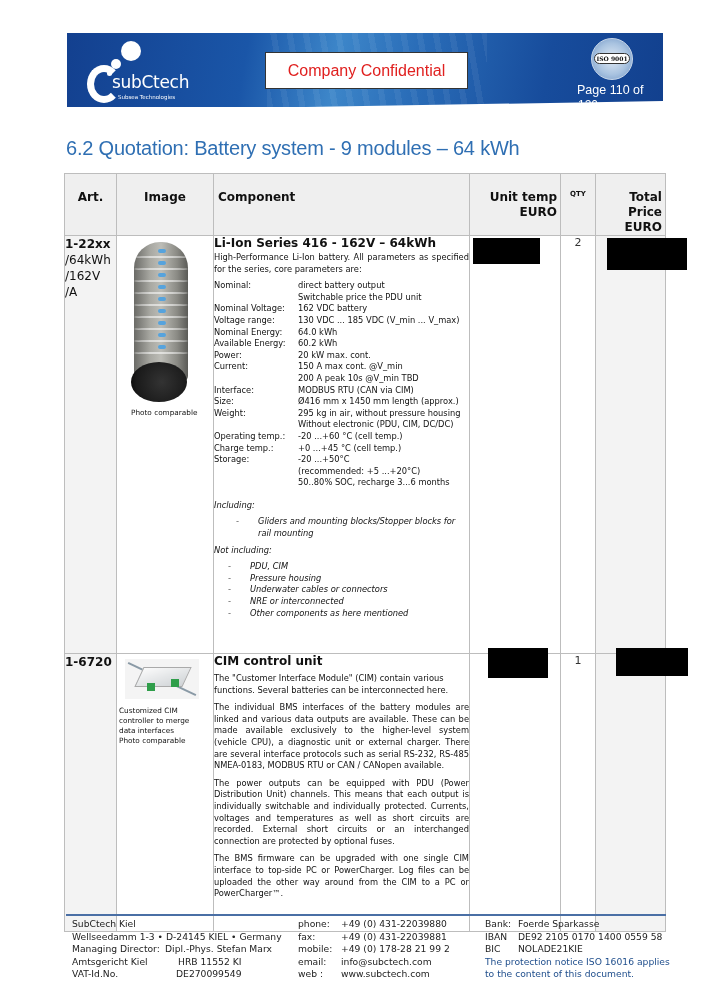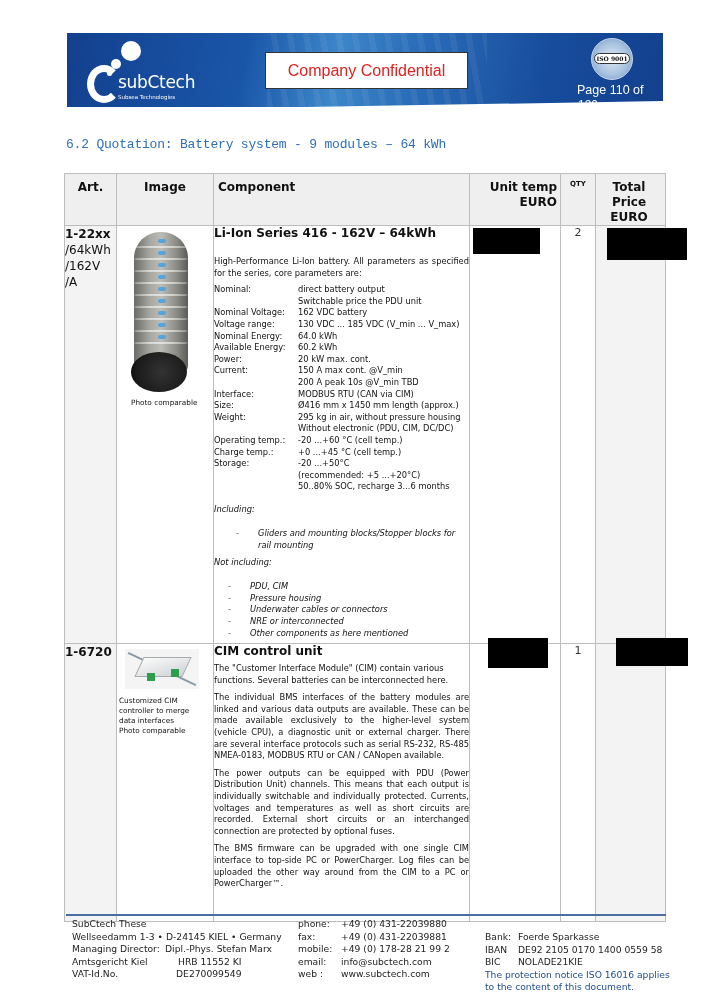--- a/index.html
+++ b/index.html
@@ -9,66 +9,66 @@
   
   .banner { position: absolute; left: 67px; top: 33px; width: 596px; height: 74px;
             background: linear-gradient(100deg, #13408f 0%, #1a56a8 30%, #3d86c9 45%, #2a6db8 58%, #174c9c 80%, #12408e 100%);
             clip-path: polygon(0 0, 100% 0, 100% 92%, 40% 100%, 0 100%); }
   .banner .rays { position: absolute; left: 200px; top: 0; width: 220px; height: 74px;
                   background: repeating-linear-gradient(80deg, rgba(255,255,255,0.06) 0 6px, rgba(255,255,255,0) 6px 16px); }
   .logo { position: absolute; left: 18px; top: 4px; width: 110px; height: 68px; }
   .bubble { position: absolute; background: #fff; border-radius: 50%; }
   .logo-c { position: absolute; left: 2px; top: 28px; width: 34px; height: 38px;
             border: 7px solid #fff; border-right-color: transparent; border-radius: 50%; box-sizing: border-box; }
-  .logo-text { position: absolute; left: 33px; top: 35px; color: #fff; font-family: "DejaVu Sans", sans-serif;
+  .logo-text { position: absolute; left: 27px; top: 35px; color: #fff; font-family: "DejaVu Sans", sans-serif;
                font-size: 17px; letter-spacing: -0.3px; text-align: center; }
   .logo-sub { position: absolute; left: 33px; top: 57px; color: #fff; font-size: 5.5px; }
   .confidential { position: absolute; left: 265px; top: 52px; width: 203px; height: 37px;
                   background: #fff; border: 1px solid #333; box-sizing: border-box;
                   color: #e0201f; font-family: "Liberation Sans", sans-serif; font-size: 16px;
                   display: flex; align-items: center; justify-content: center; }
   .iso { position: absolute; left: 591px; top: 38px; width: 42px; height: 42px; border-radius: 50%;
          background: radial-gradient(circle, #dfe9f4 0%, #a9c3e0 55%, #6d93c4 100%);
          border: 1px solid #c9d8ea; box-sizing: border-box; }
   .iso span { position: absolute; left: 2px; top: 14px; width: 36px; height: 11px; background: #fff;
               border: 1px solid #333; border-radius: 6px; font-size: 6px; font-weight: bold;
               text-align: center; line-height: 10px; box-sizing: border-box; color: #111;
               font-family: "DejaVu Serif", serif; }
   .page-no { position: absolute; left: 577px; top: 83px; color: #fff; font-family: "Liberation Sans", sans-serif;
              font-size: 12.5px; height: 16px; overflow: hidden; }
   .page-no-cut { position: absolute; left: 578px; top: 99px; color: #fff; font-family: "Liberation Sans", sans-serif;
                  font-size: 12px; height: 7px; overflow: hidden; line-height: 12px; }
 
   
-  .section-title { position: absolute; left: 66px; top: 137px; font-size: 13px; color: #2f6fb3;
-                   font-family: Liberation Mono, monospace; letter-spacing: -0.2px; }
+  .section-title { position: absolute; left: 66px; top: 137px; font-size: 20px; color: #2f6fb3;
+                   font-family: Liberation Sans, sans-serif; letter-spacing: -0.2px; }
 
   
   .qtable { position: absolute; left: 64px; top: 173px; width: 601px; border-collapse: collapse;
             table-layout: fixed; font-family: "DejaVu Sans", sans-serif; }
   .qtable td, .qtable th { border: 1px solid #bdbdbd; vertical-align: top; padding: 0; }
-  .qtable th { background: #efefef; height: 36px; font-size: 12px; font-weight: bold; padding-top: 6px; }
+  .qtable th { background: #efefef; height: 36px; font-size: 12px; font-weight: bold; padding-top: 16px; }
   .th-art { text-align: center; }
   .th-img { text-align: center; }
   .th-comp { text-align: left; padding-left: 4px !important; }
   .th-unit { text-align: right; padding-right: 3px !important; line-height: 15px; }
   .th-qty { font-size: 7px !important; text-align: center; }
-  .th-total { padding-right: 3px !important; line-height: 15px; margin-top: 17px; }
+  .th-total { text-align: right; padding-right: 3px !important; line-height: 15px; margin-top: 17px; }
   .col-art { background: #f3f3f3; }
   .col-total { background: #f3f3f3; }
 
   .art { font-size: 12px; padding: 3px 3px 0 3px; line-height: 16px; }
   .imgcell { position: relative; }
   .comp { padding: 2px 4px 4px 4px; font-size: 8.3px; line-height: 11.6px; }
-  .comp-title { font-size: 12px; font-weight: bold; margin-bottom: 15px; line-height: 15px; }
+  .comp-title { font-size: 12px; font-weight: bold; margin-bottom: 1px; line-height: 15px; }
   .just { text-align: justify; }
   .spec { display: grid; grid-template-columns: 84px 1fr; margin-top: 5px; }
   .italic { font-style: italic; }
   .inc-head { margin-top: 11px; }
-  .inc-list { margin: 13px 0 0 0; padding: 0; list-style: none; }
+  .inc-list { margin: 5px 0 0 0; padding: 0; list-style: none; }
   .inc-list li { position: relative; padding-left: 44px; }
   .inc-list li::before { content: "-"; position: absolute; left: 22px; }
   .para { margin-top: 6px; text-align: justify; }
 
   .redact { position: absolute; background: #000; }
   .qty { text-align: center; font-size: 11px; padding-top: 5px; color: #333; }
 
   
   .battery { position: absolute; left: 13px; top: 6px; width: 60px; height: 160px; }
   .battery .body { position: absolute; left: 4px; top: 0; width: 54px; height: 140px; border-radius: 26px 26px 6px 6px;
@@ -268,21 +268,21 @@
     <td class="col-total" style="position:relative">
       <div class="redact" style="left:20px;top:-6px;width:72px;height:28px;"></div>
     </td>
   </tr>
 </tbody>
   </table>
 
 <div class="footer-line"></div>
 
 <div class="foot" style="left:72px;top:918px;">
-  <div>SubCtech These</div>
+  <div>SubCtech Kiel</div>
   <div>Wellseedamm 1-3 • D-24145 KIEL • Germany</div>
   <div class="row">
       <span style="width:93px">Managing Director:</span>
       <span>Dipl.-Phys. Stefan Marx</span>
     </div>
   <div class="row">
       <span style="width:106px">Amtsgericht Kiel</span>
       <span>HRB 11552 KI</span>
     </div>
   <div class="row">
@@ -307,21 +307,21 @@
     <div class="row">
       <span style="width: 43px;">email:</span>
       <span>info@subctech.com</span>
     </div>
     <div class="row">
       <span style="width: 43px;">web :</span>
       <span>www.subctech.com</span>
     </div>
   </div>
 
-<div class="foot" style="left:485px;top:918px;margin-top:13px;">
+<div class="foot" style="left:485px;top:918px;">
   <div id="bank-block">
       <div class="row">
         <span style="width: 33px;">Bank:</span>
         <span>Foerde Sparkasse</span>
       </div>
       <div class="row">
         <span style="width: 33px;">IBAN</span>
         <span>DE92 2105 0170 1400 0559 58</span>
       </div>
       <div class="row">

